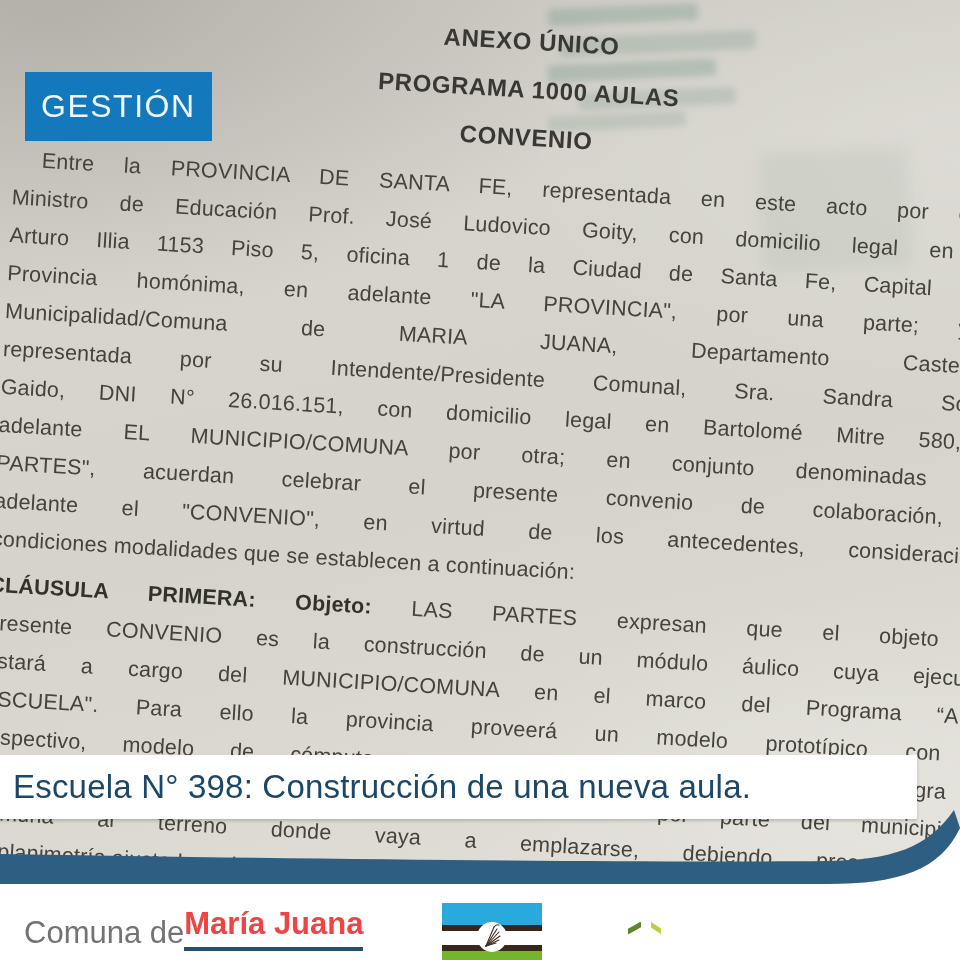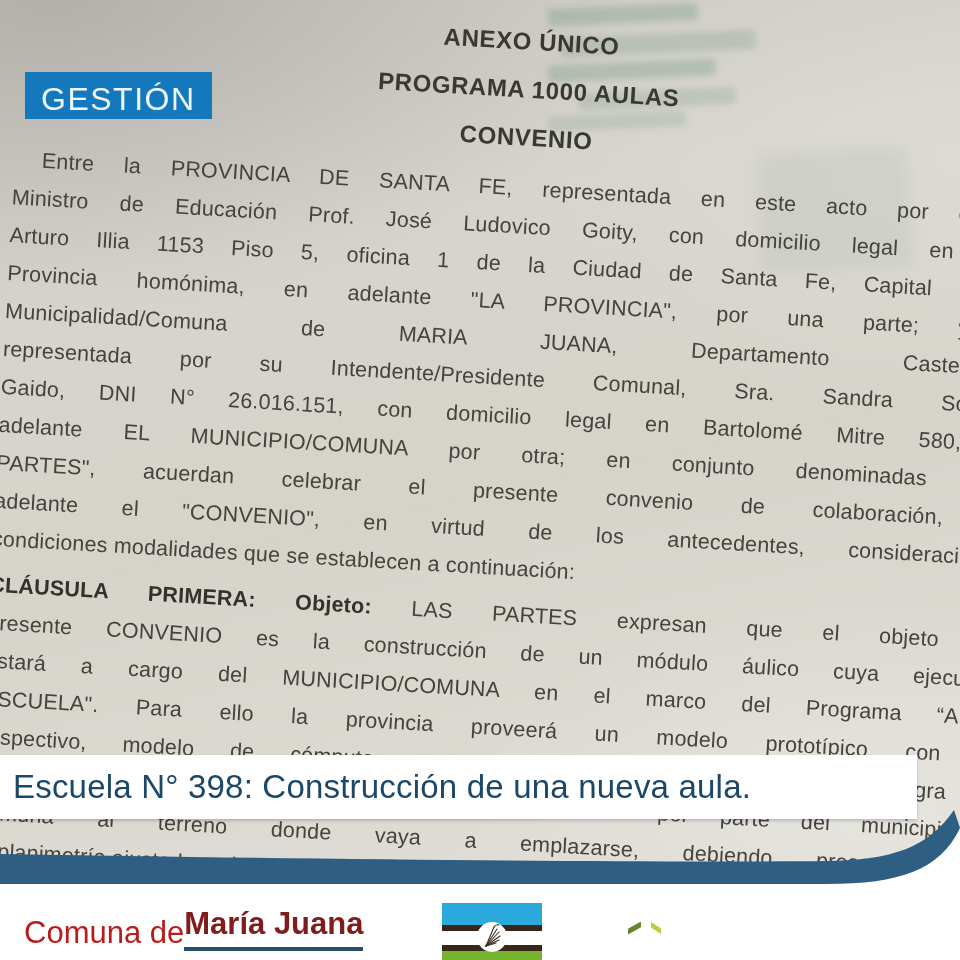--- a/index.html
+++ b/index.html
@@ -37,34 +37,34 @@
   .doc-headings{text-align:center;font-weight:bold;font-size:24px;line-height:48px;
     color:#3a3832;letter-spacing:.6px;padding-top:2px;margin-bottom:8px;}
   .doc-line{font-size:21.5px;line-height:38px;letter-spacing:.2px;
     text-align:justify;text-align-last:justify;white-space:normal;}
   .doc-line.no-stretch{text-align-last:left;}
   .doc-line.indent{text-indent:28px;}
   .doc-line.para-gap{margin-top:8px;}
   .doc-line b{color:#33312b;}
   
   .badge{
-    position:absolute;left:25px;top:72px;height:45px;padding:1px 16px;
-    display:flex;align-items:flex-end;
+    position:absolute;left:25px;top:72px;height:45px;padding:12px 16px;
+    display:flex;align-items:center;
     color:#eef6fb;font-size:32px;letter-spacing:1.5px;font-weight:500;
   }
   .banner{
     position:absolute;left:0;top:755px;width:917px;height:64px;background:#ffffff;
     display:flex;align-items:center;box-shadow:0 2px 3px rgba(0,0,0,.18);
   }
   .banner-text{font-size:33px;letter-spacing:.2px;padding-left:13px;white-space:nowrap;}
   
   .swoosh{position:absolute;left:0;top:800px;width:960px;height:160px;display:block;}
   .footer-item{position:absolute;display:flex;align-items:center;}
   .logo-wrap{left:24px;top:904px;height:48px;}
-  .logo-prefix{font-size:31px;color:#b91c1c;margin-top:10px;}
+  .logo-prefix{font-size:31px;color:#737373;margin-top:10px;}
   .logo-name{font-size:31px;font-weight:bold;border-bottom:4px solid #27506e;padding-bottom:5px;}
   .flag{position:absolute;left:442px;top:903px;width:100px;height:57px;}
   .slogan{left:628px;top:904px;height:48px;gap:10px;}
   .slogan-regular{font-size:26px;color:#3c3c3c;}
   .slogan-bold{font-size:26px;font-weight:bold;color:#141414;}
   .mark{width:13px;height:13px;display:inline-block;}
   .mark-left{background:#62832f;clip-path:polygon(0 55%,100% 0,100% 45%,0 100%);}
   .mark-right{background:#bccd3e;clip-path:polygon(0 0,100% 55%,100% 100%,0 45%);width:10px;height:12px;}
 </style>
 </head>
@@ -117,21 +117,21 @@
   <span class="banner-text" style="color: rgb(27, 71, 105);">Escuela N° 398: Construcción de una nueva aula.</span>
 </div>
 
 <svg class="swoosh" viewBox="0 0 960 160" preserveAspectRatio="none">
   <path d="M0 84 L826 84 C900 84 940 70 960 28 L960 160 L0 160 Z" fill="#ffffff"></path>
   <path d="M0 54 C300 59 650 63 826 61 C892 60 928 48 954 10 L960 28 C940 70 900 84 826 84 L0 84 Z" fill="#2e5f82"></path>
 </svg>
 
 <div class="footer-item logo-wrap">
   <span class="logo-prefix">Comuna de </span>
-  <span class="logo-name" style="color:#7f1d1d;text-align:right;">María Juana</span>
+  <span class="logo-name" style="color:#ef4444;text-align:right;">María Juana</span>
 </div>
 
 <svg class="flag" viewBox="0 0 100 57" preserveAspectRatio="none">
   <rect x="0" y="0" width="100" height="22" fill="#2aa9dc"></rect>
   <rect x="0" y="22" width="100" height="6" fill="#38261a"></rect>
   <rect x="0" y="28" width="100" height="14" fill="#ffffff"></rect>
   <rect x="0" y="42" width="100" height="6" fill="#38261a"></rect>
   <rect x="0" y="48" width="100" height="9" fill="#74b52c"></rect>
   <circle cx="50" cy="34" r="15" fill="#ffffff"></circle>
   <g stroke="#3d2d1a" stroke-width="1.1" fill="none" stroke-linecap="round">

